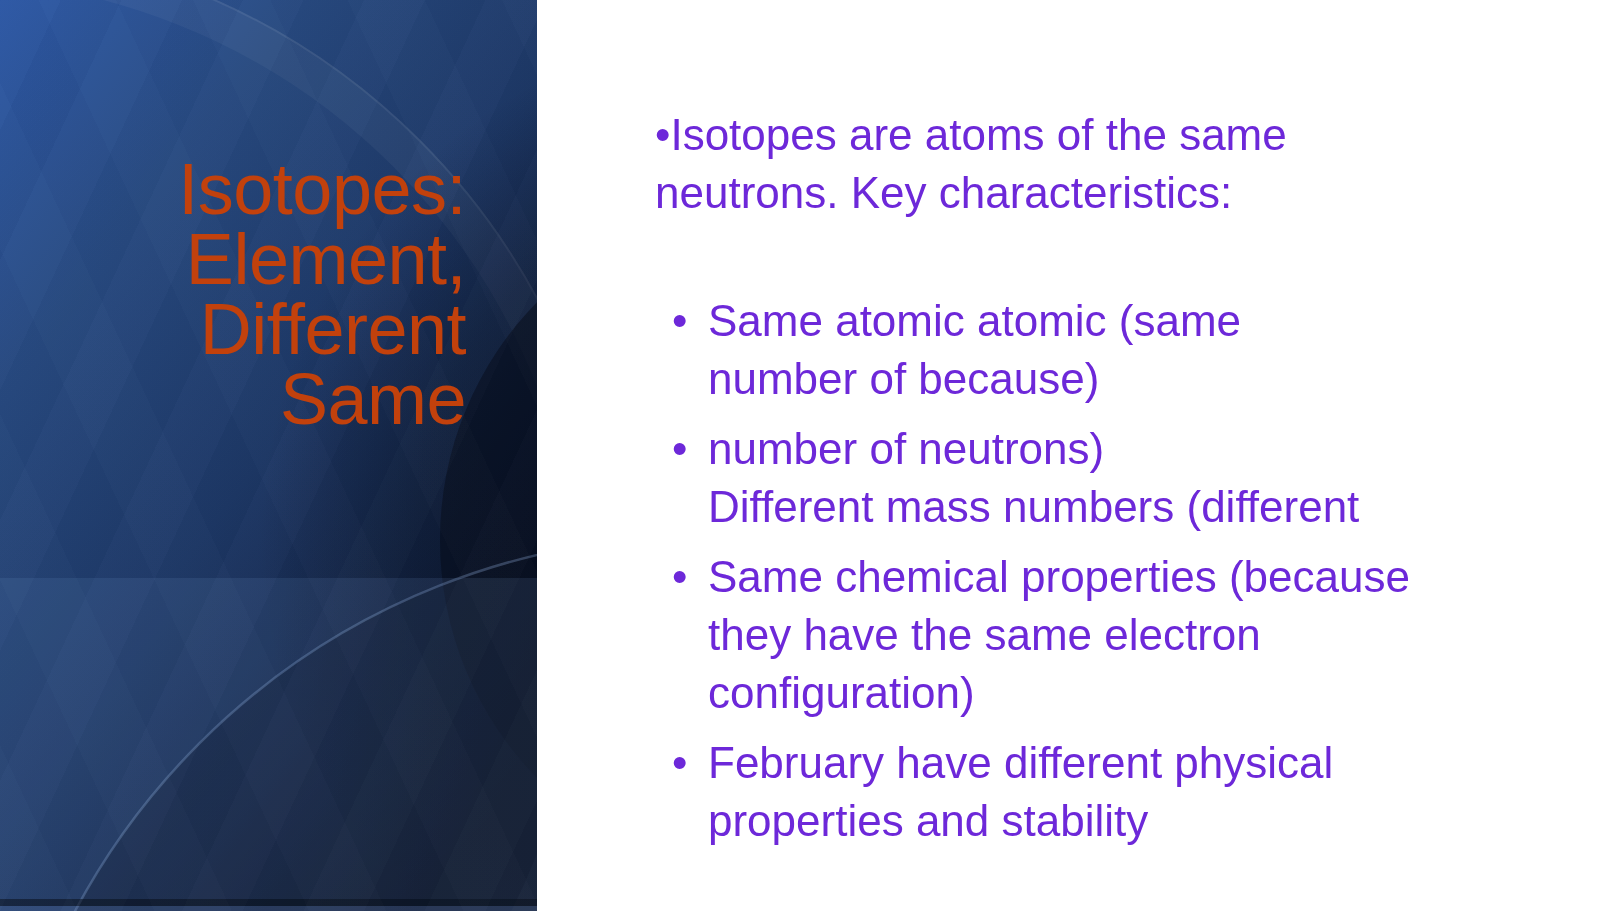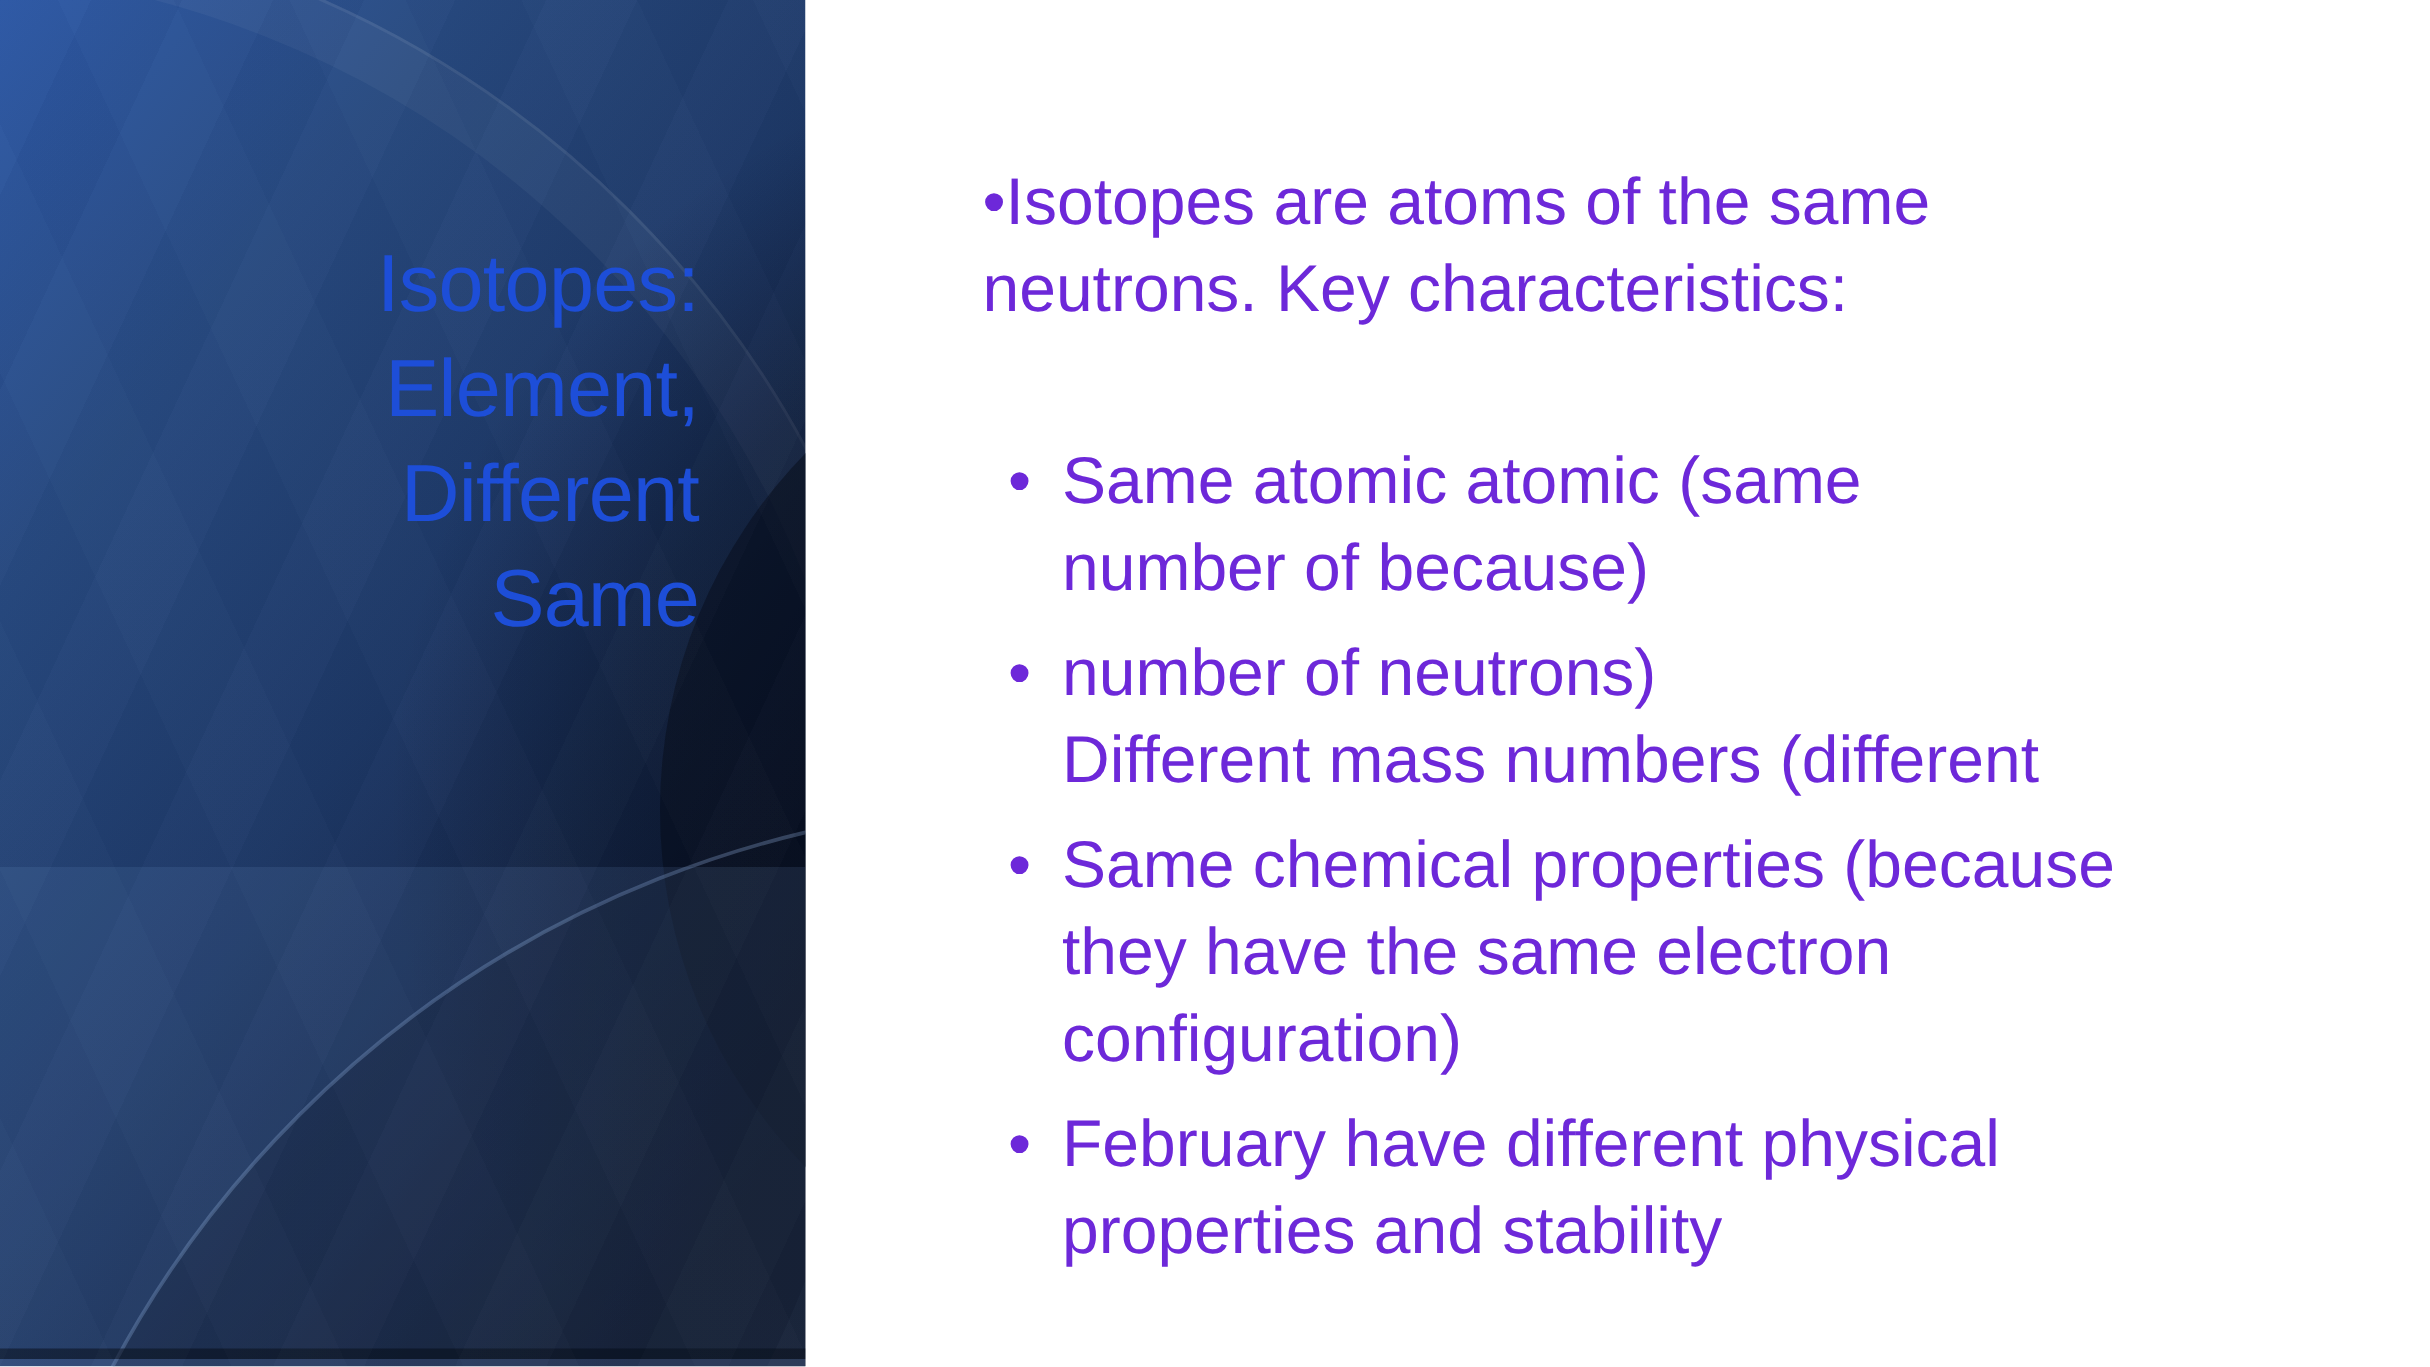--- a/index.html
+++ b/index.html
@@ -43,22 +43,22 @@
       repeating-linear-gradient(65deg,
         rgba(255,255,255,0.010) 0 70px,
         rgba(0,0,0,0.012) 70px 140px);
     pointer-events: none;
   }
   .slide-title {
     position: absolute;
     top: 154px;
     right: 71px;
     text-align: right;
-    color: #1d4ed8;
-    font-size: 54px;
+    color: #c2410c;
+    font-size: 72px;
     line-height: 70px;
     font-weight: 400;
     letter-spacing: -0.5px;
   }
   .slide-title .t-line {
     white-space: nowrap;
   }
 
   
   .body-content {

